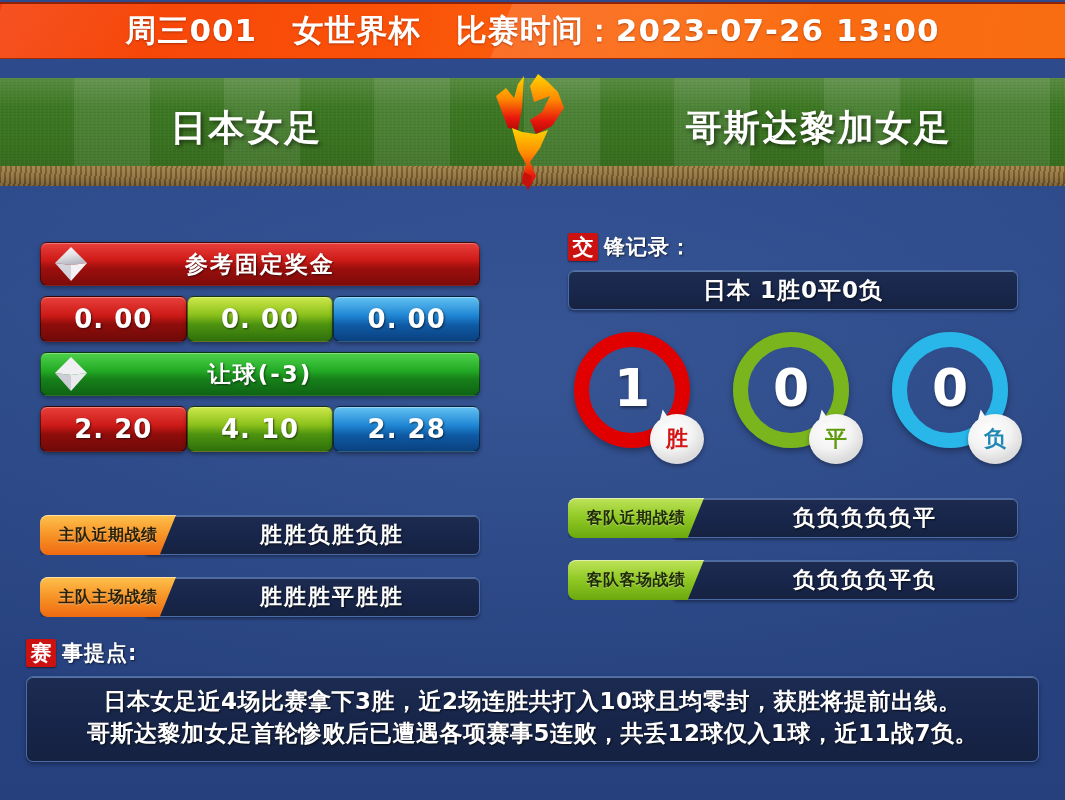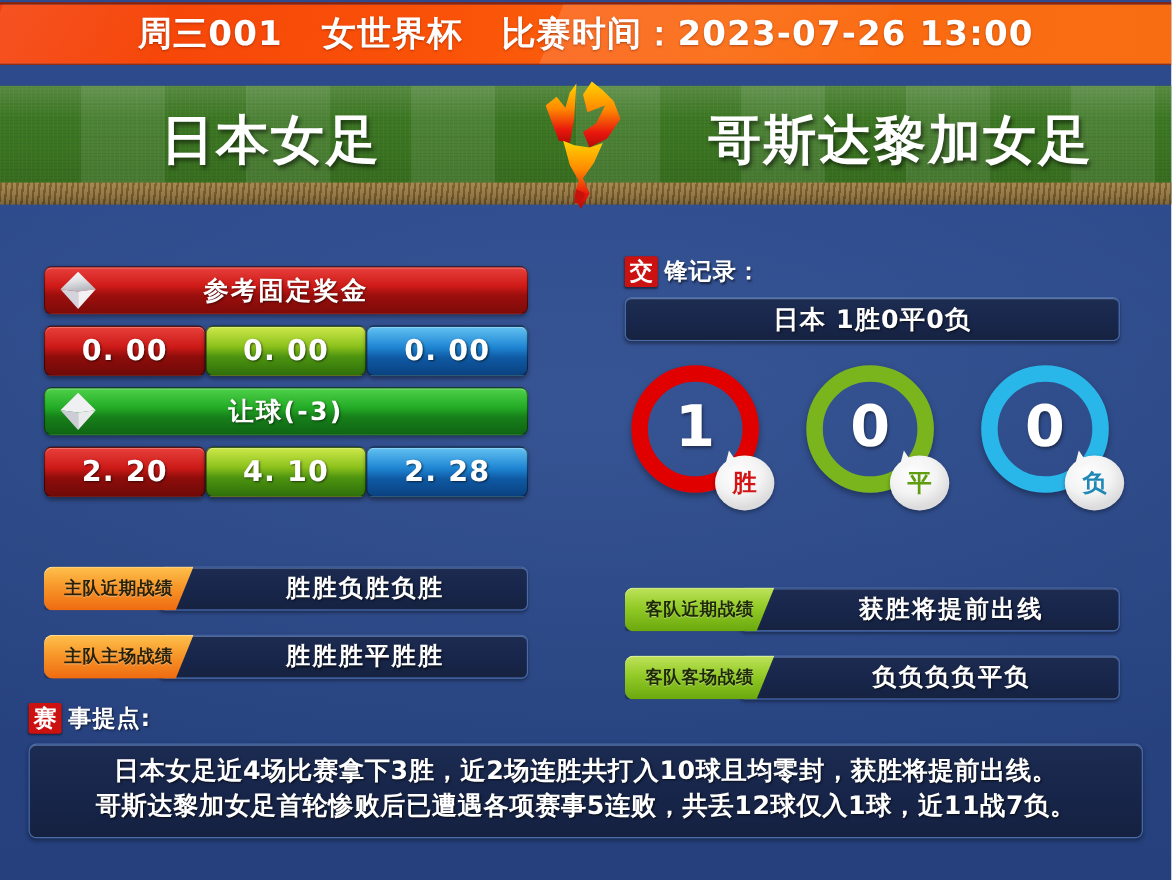--- a/index.html
+++ b/index.html
@@ -59,21 +59,21 @@
     position:absolute; left:0; top:166px; width:1065px; height:20px;
     background:
       repeating-linear-gradient(95deg, rgba(0,0,0,.18) 0 2px, rgba(255,255,255,.10) 2px 5px),
       linear-gradient(180deg,#9d7c3e 0%,#8a6a33 55%,#6d5327 100%);
   }
   .teams{
     position:absolute; left:0; top:78px; width:1065px; height:100px;
     display:flex; align-items:center; z-index:3;
   }
   .team-name{
-    flex:1; text-align:center; color:#ffffff; font-size:48px; font-weight:700;
+    flex:1; text-align:center; color:#ffffff; font-size:36px; font-weight:700;
     letter-spacing:2px; text-shadow: 2px 2px 4px rgba(0,0,0,.55);
   }
   .team-name.home{ padding-right:40px; }
   .team-name.away{ padding-left:40px; }
   .vs-wrap{
     position:absolute; left:50%; top:72px; transform:translateX(-50%);
     width:110px; height:125px; z-index:4; display:flex; align-items:flex-start; justify-content:center;
   }
   
   .board{ position:absolute; left:0; top:186px; width:1065px; height:614px; }
@@ -329,23 +329,23 @@
           <div class="bubble draw">平</div>
         </div>
         <div class="ring-wrap">
           <div class="ring blue">
             <span class="ring-num">0</span>
           </div>
           <div class="bubble loss">负</div>
         </div>
       </div>
 
-      <div class="form-row" style="margin-top:82px;">
+      <div class="form-row" style="margin-top:46px;">
         <div class="form-pill lime">客队近期战绩</div>
-        <div class="form-value">获胜将提前出线</div>
+        <div class="form-value">负负负负负平</div>
       </div>
 
       <div class="form-row" style="margin-top:22px;text-align:center;">
         <div class="form-pill lime">客队客场战绩</div>
         <div class="form-value">负负负负平负</div>
       </div>
     </div>
 
     <div class="analysis">
       <div class="sec-head">

